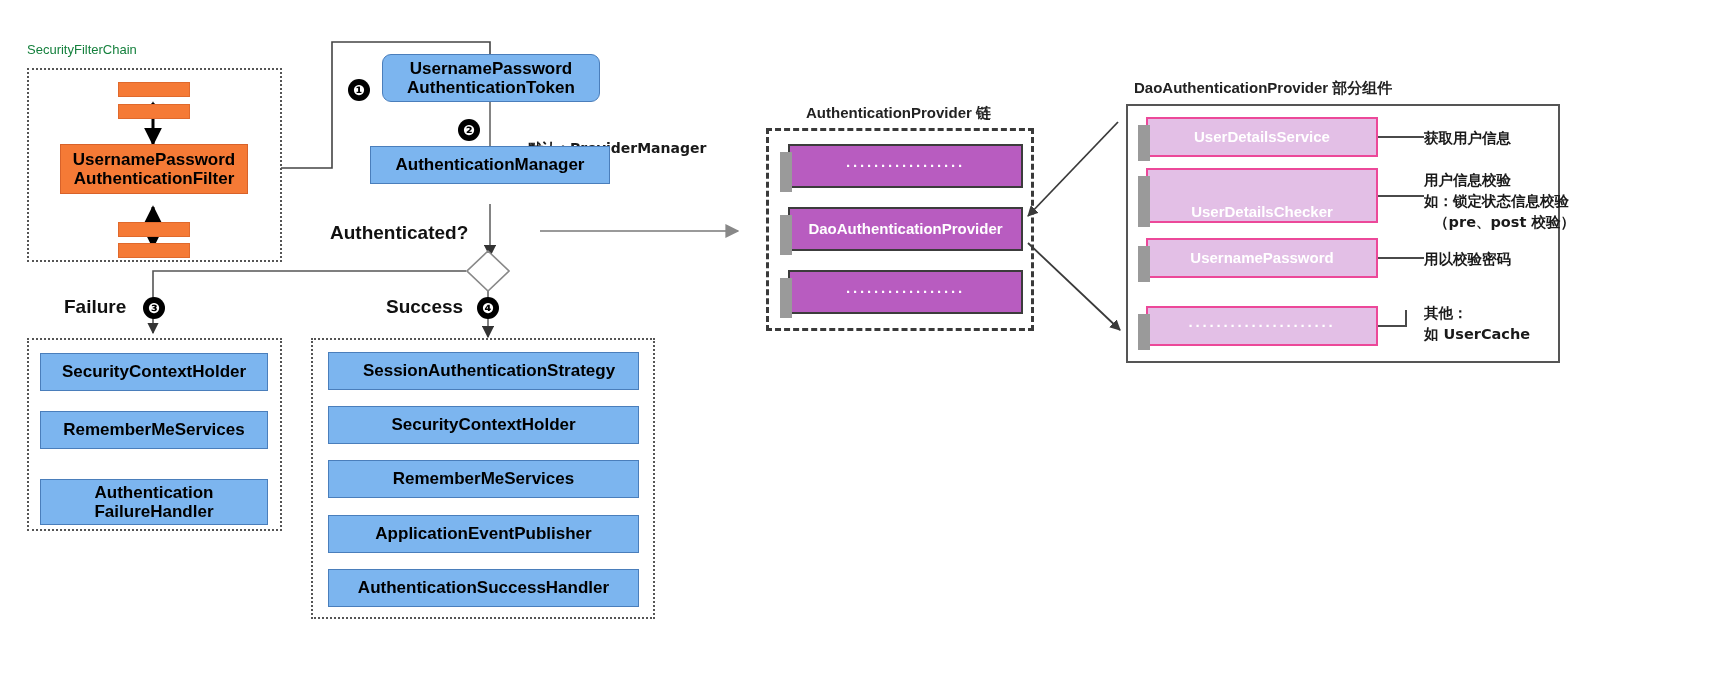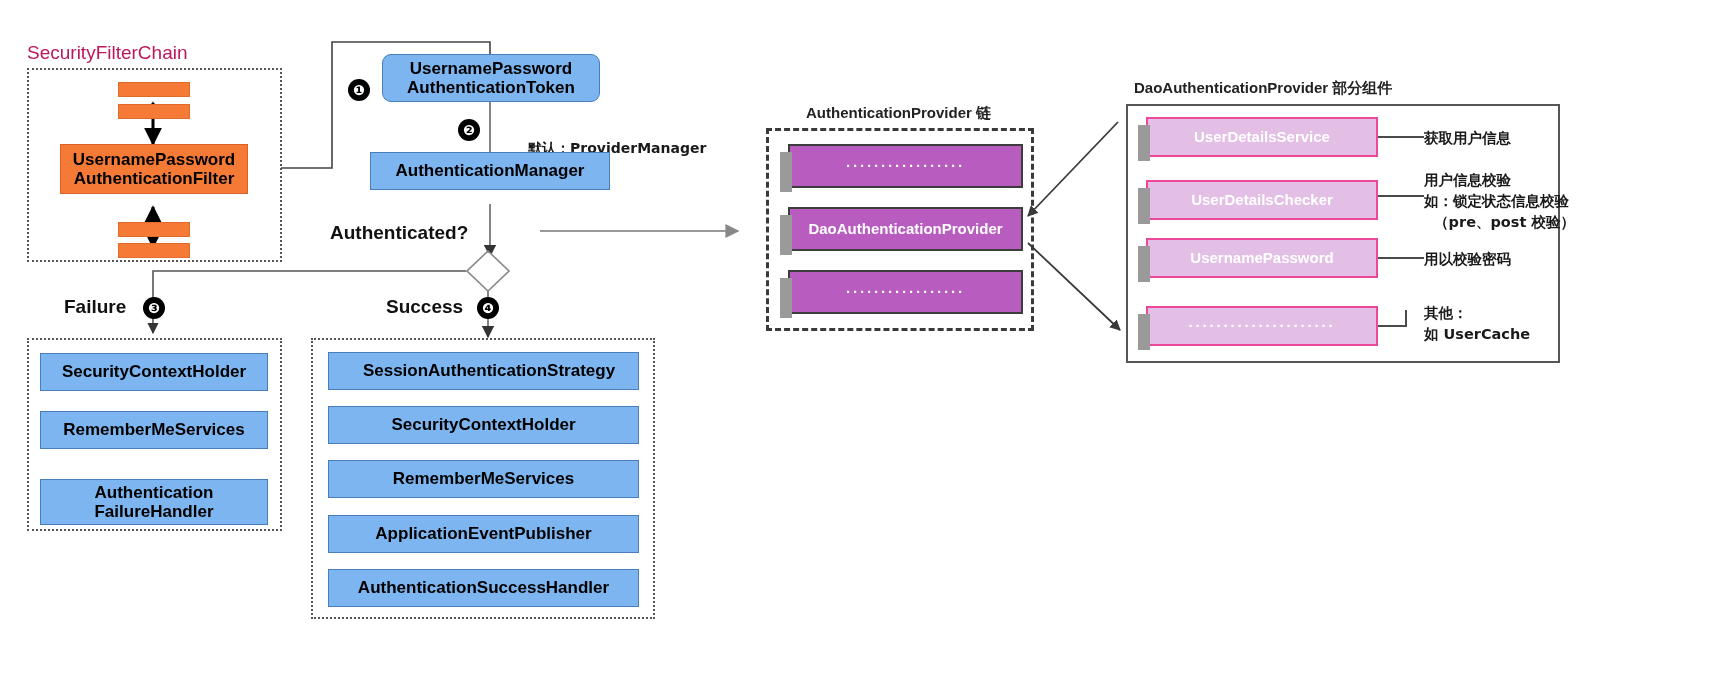--- a/index.html
+++ b/index.html
@@ -32,23 +32,23 @@
   }
   .solid-group {
     position: absolute;
     border: 2px solid #555555;
     box-sizing: border-box;
   }
 
   
   .group-title {
     position: absolute;
-    font-size: 19px;
+    font-size: 13px;
     font-weight: 400;
-    color: #be185d;
+    color: #15803d;
     white-space: nowrap;
     font-family: "Liberation Sans", "DejaVu Sans", sans-serif;
   }
   .group-title.bold-cn {
     font-weight: bold;
     font-size: 15px;
     color: #222222;
   }
 
   
@@ -261,21 +261,21 @@
 
   <div class="node blue round" style="left:382px; top:54px; width:218px; height:48px;">
     <span style="white-space:pre-line;">UsernamePassword
 AuthenticationToken</span>
   </div>
 
   <div class="step" style="left:458px; top:119px;">❷</div>
 
   <div class="label cn" style="left:528px; top:140px;text-align:center;">默认：ProviderManager</div>
 
-  <div class="node blue" style="left:370px; top:152px; width:240px; height:38px;">
+  <div class="node blue" style="left:370px; top:146px; width:240px; height:38px;">
     <span>AuthenticationManager</span>
   </div>
 
   <div class="label" style="left:330px; top:222px;">Authenticated?</div>
 
   <div class="abs" style="left:466px; top:250px; width:44px; height:42px;">
     <svg width="44" height="42" viewBox="0 0 44 42">
       <polygon points="22,1 43,21 22,41 1,21" fill="#ffffff" stroke="#888888" stroke-width="1.6"></polygon>
     </svg>
   </div>
@@ -337,21 +337,21 @@
   <div class="group-title bold-cn" style="left:1134px; top:79px;">DaoAuthenticationProvider 部分组件</div>
 
   <div class="solid-group" style="left:1126px; top:104px; width:434px; height:259px;"></div>
 
   <div class="node lpurple" style="left:1146px; top:117px; width:232px; height:40px;">
     <span class="lead"></span>
     <span>UserDetailsService</span>
   </div>
   <div class="label cn-note" style="left:1424px; top:128px;">获取用户信息</div>
 
-  <div class="node lpurple" style="left:1146px; top:180px; width:232px; height:40px;">
+  <div class="node lpurple" style="left:1146px; top:168px; width:232px; height:55px;align-items:flex-end;">
     <span class="lead"></span>
     <span>UserDetailsChecker</span>
   </div>
   <div class="label cn-note" style="left:1424px; top:170px;">用户信息校验
 如：锁定状态信息校验
   （pre、post 校验）</div>
 
   <div class="node lpurple" style="left:1146px; top:238px; width:232px; height:40px;">
     <span class="lead"></span>
     <span>UsernamePassword</span>

